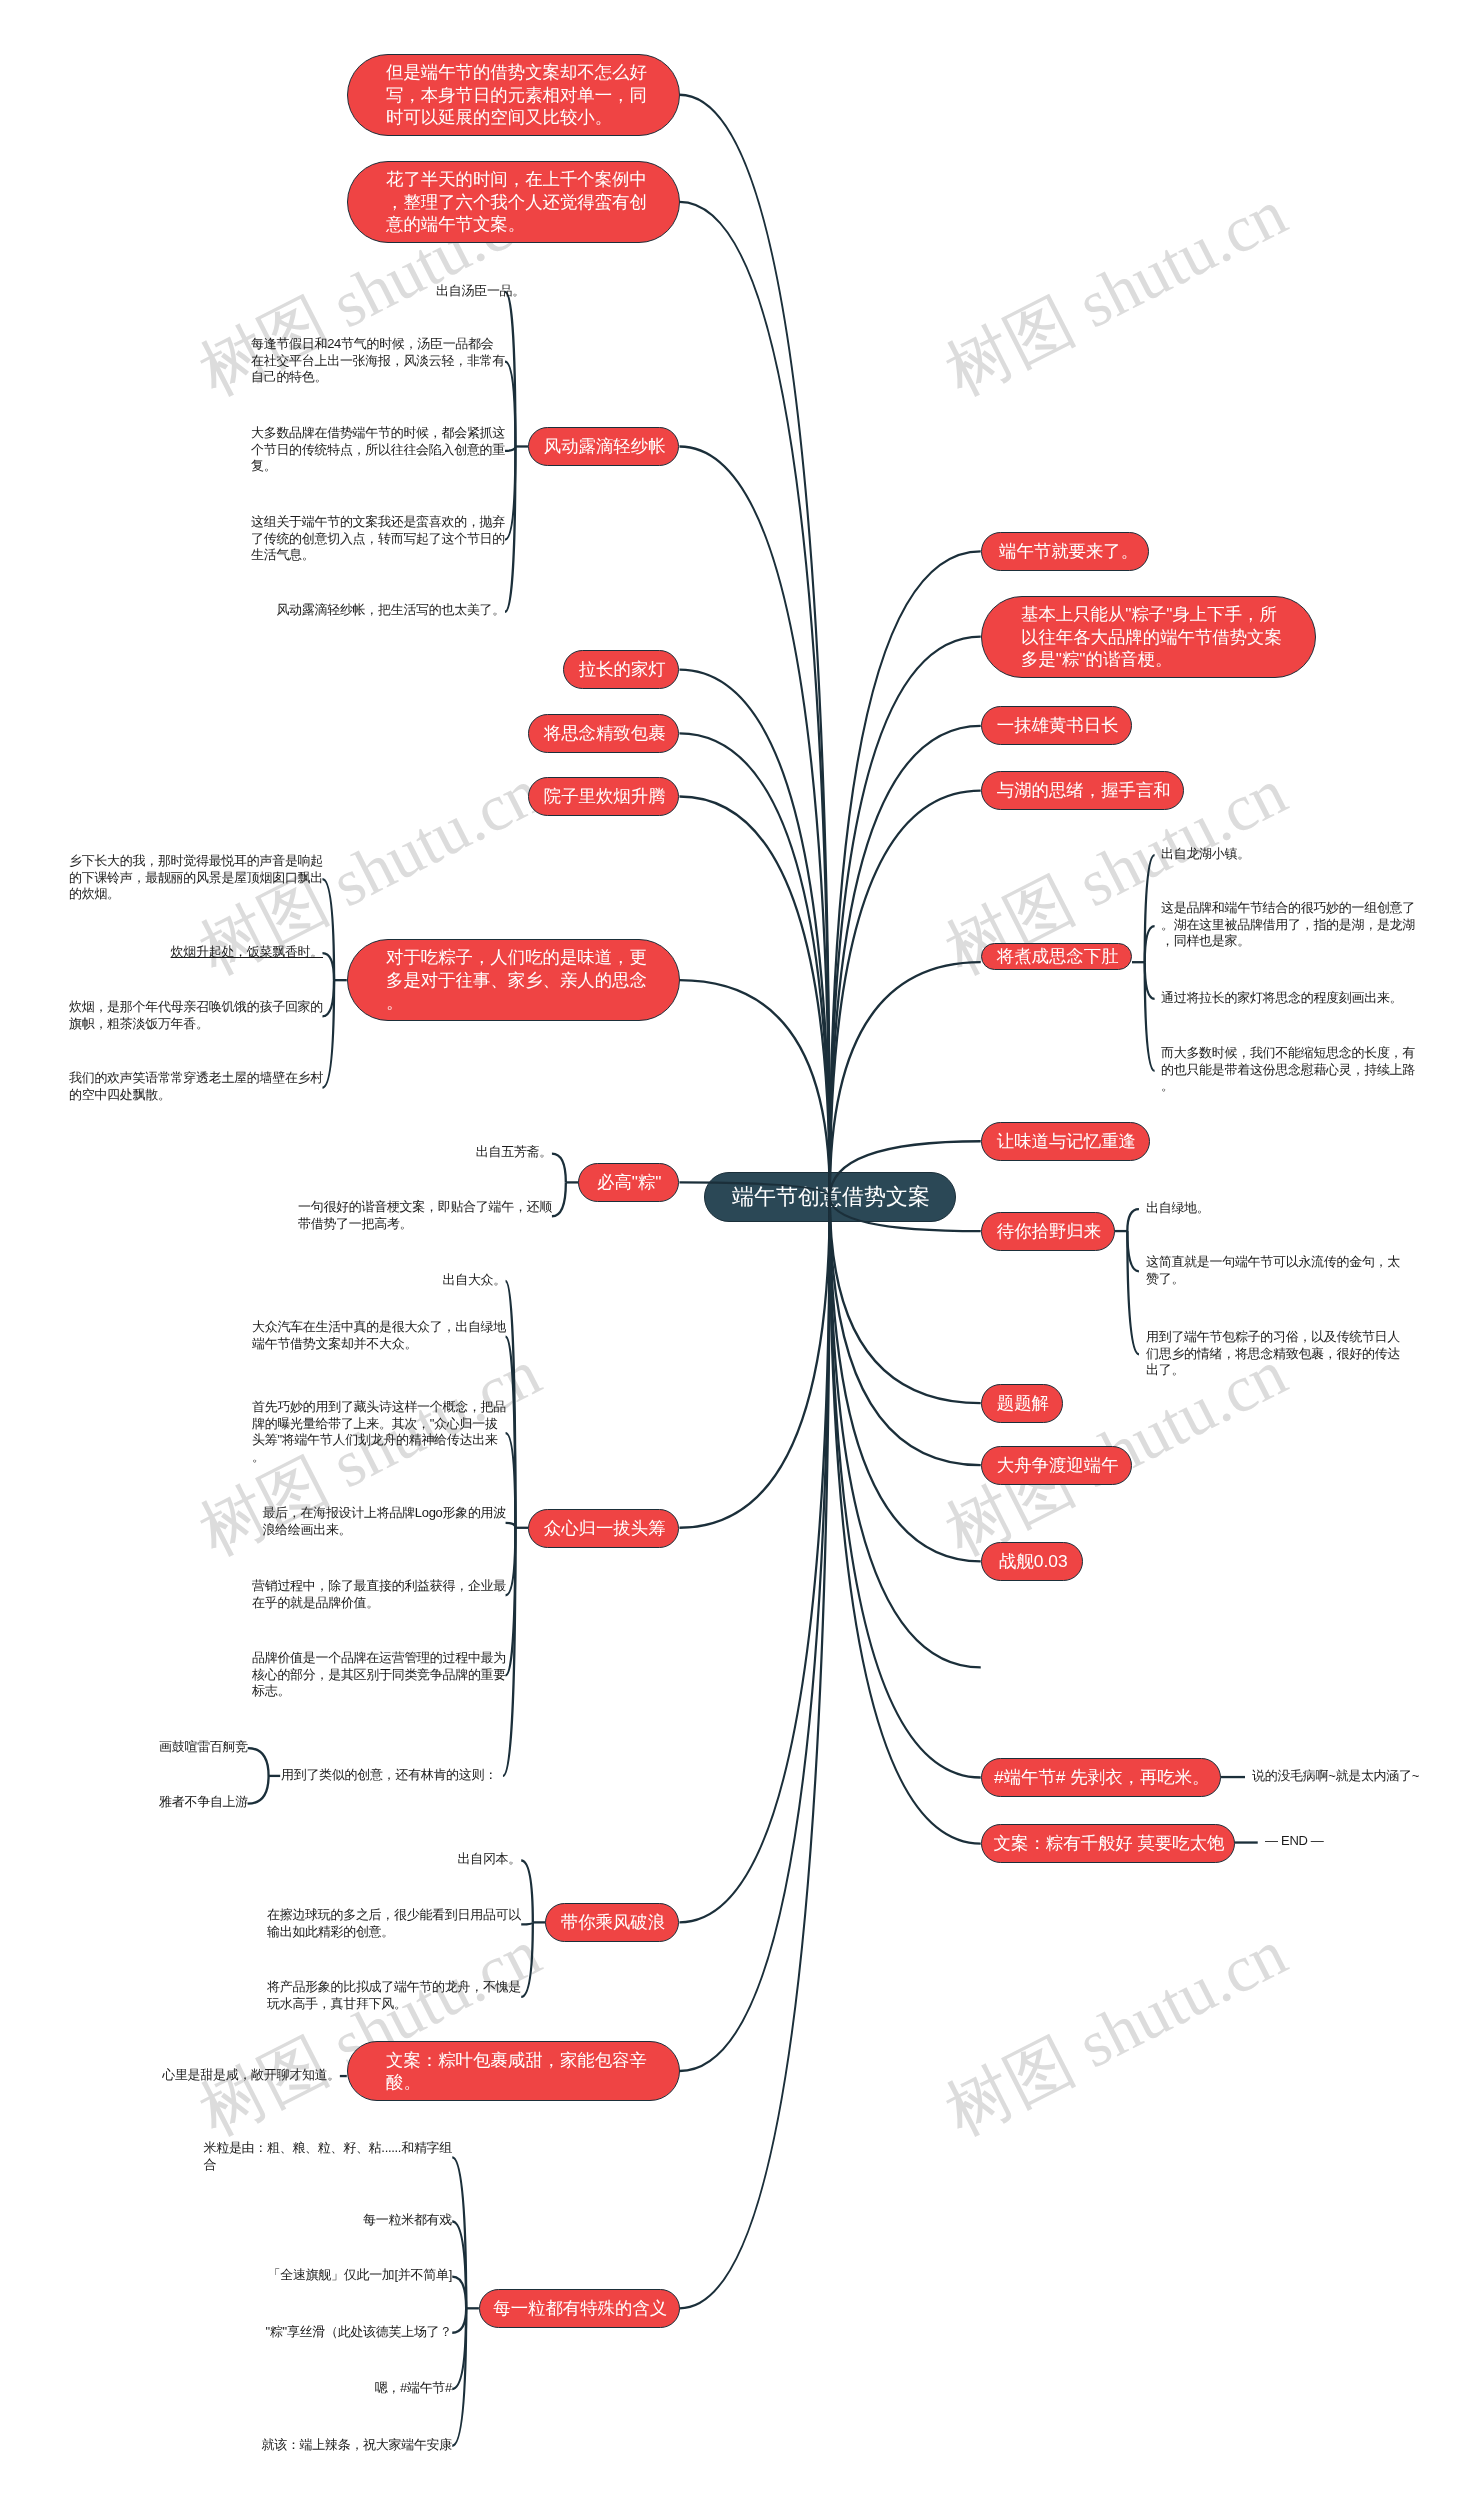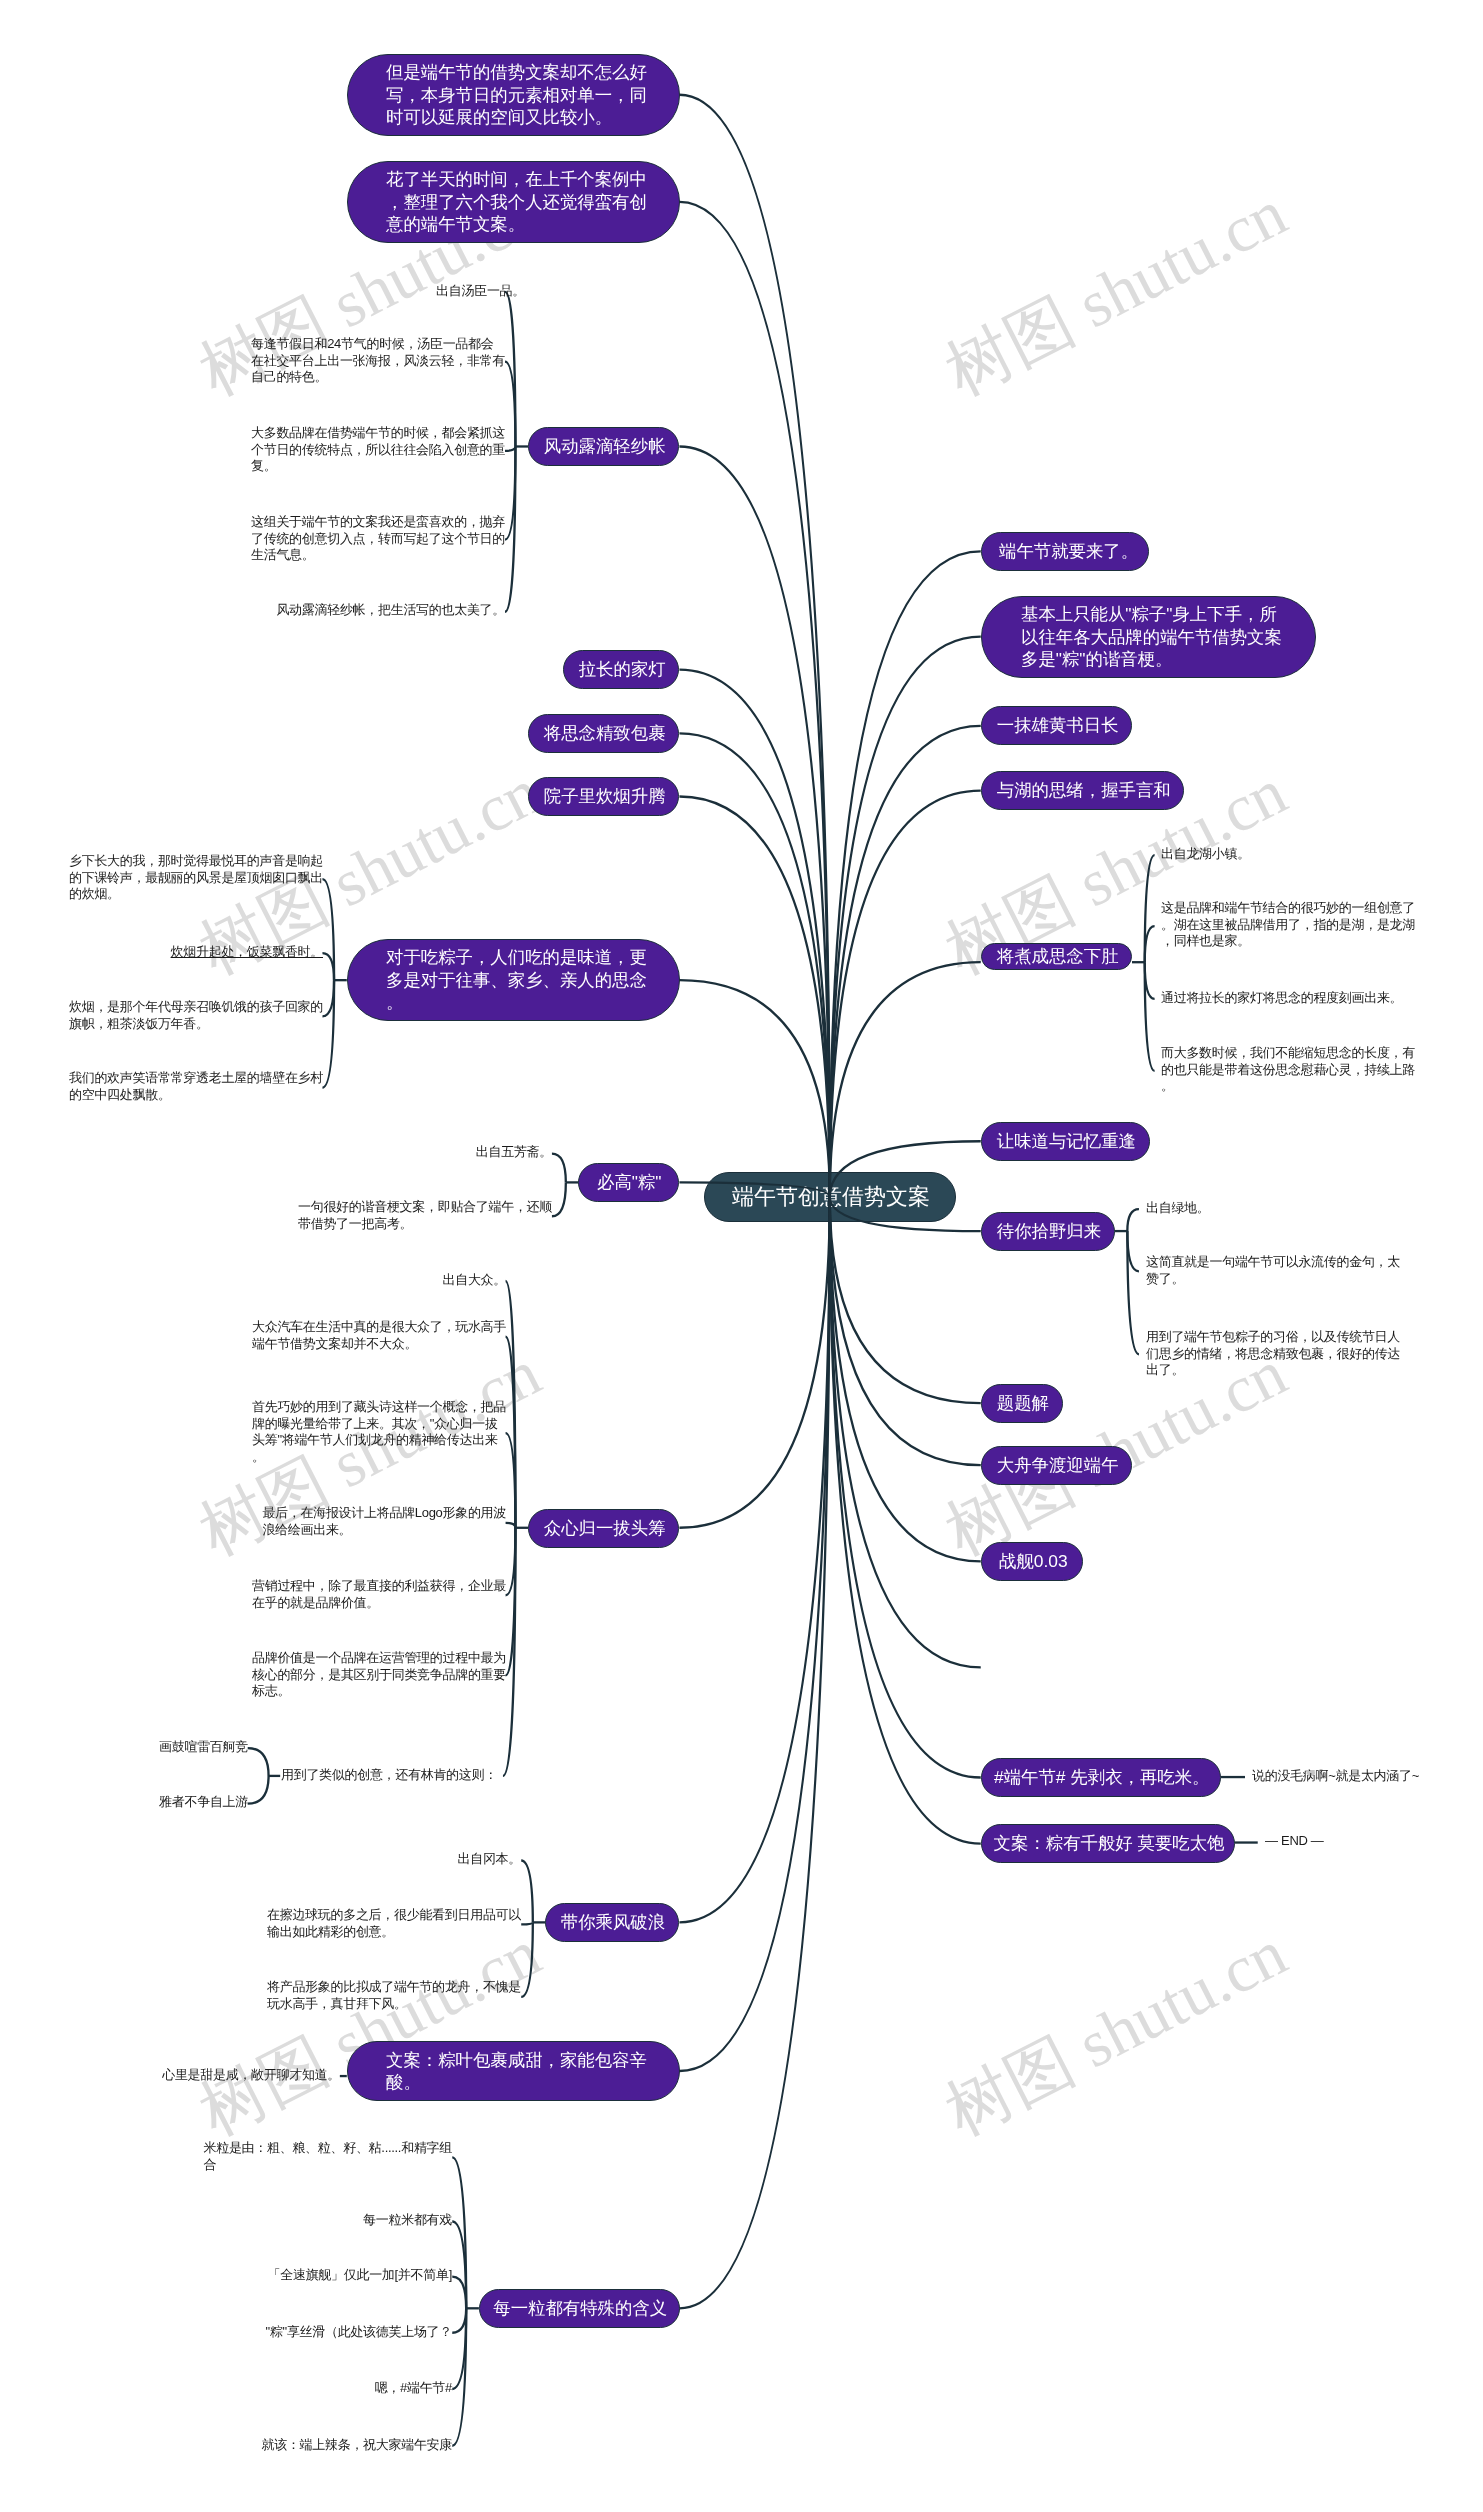--- a/index.html
+++ b/index.html
@@ -6,21 +6,21 @@
 *{box-sizing:border-box;}
 html,body{margin:0;padding:0;background:#fff;}
 body{width:1484px;height:2512px;position:relative;overflow:hidden;
  font-family:"Liberation Sans",sans-serif;}
 #stage{position:absolute;left:0;top:0;width:1484px;height:2512px;}
 .edges{position:absolute;left:0;top:0;}
 .wm{position:absolute;color:#dcdcdc;font-family:"Liberation Serif",serif;
  font-size:66px;line-height:66px;transform:rotate(-27deg);transform-origin:left bottom;
  white-space:nowrap;font-weight:400;}
 .node{position:absolute;}
-.pill{background:#4c1d95;border:0.9px solid #1b2f3a;border-radius:579px;color:#fff;
+.pill{background:#ef4444;border:0.9px solid #1b2f3a;border-radius:579px;color:#fff;
  font-size:17.4px;line-height:22.4px;display:flex;flex-direction:column;justify-content:center;
  white-space:nowrap;}
 .root{background:#2b4856;border:0.9px solid #1b2f3a;border-radius:579px;color:#fff;
  font-size:22px;line-height:28px;display:flex;flex-direction:column;justify-content:center;
  white-space:nowrap;padding-left:27px;}
 .txt{color:#1a1a1a;font-size:13px;line-height:16.5px;white-space:nowrap;
  letter-spacing:-0.3px;text-align:left;width:max-content;}
 
 </style>
 </head>
@@ -239,21 +239,21 @@
 <div>出自五芳斋。</div>
 </div>
 <div class="node txt" style="right:932px;top:1199px;">
 <div>一句很好的谐音梗文案，即贴合了端午，还顺</div>
 <div>带借势了一把高考。</div>
 </div>
 <div class="node txt" style="right:978px;top:1272px;">
 <div>出自大众。</div>
 </div>
 <div class="node txt" style="right:978px;top:1319px;">
-<div>大众汽车在生活中真的是很大众了，玩水高手</div>
+<div>大众汽车在生活中真的是很大众了，出自绿地</div>
 <div>端午节借势文案却并不大众。</div>
 </div>
 <div class="node txt" style="right:978px;top:1399px;">
 <div>首先巧妙的用到了藏头诗这样一个概念，把品</div>
 <div>牌的曝光量给带了上来。其次，"众心归一拔</div>
 <div>头筹"将端午节人们划龙舟的精神给传达出来</div>
 <div>。</div>
 </div>
 <div class="node txt" style="right:978px;top:1505px;">
 <div>最后，在海报设计上将品牌Logo形象的用波</div>

